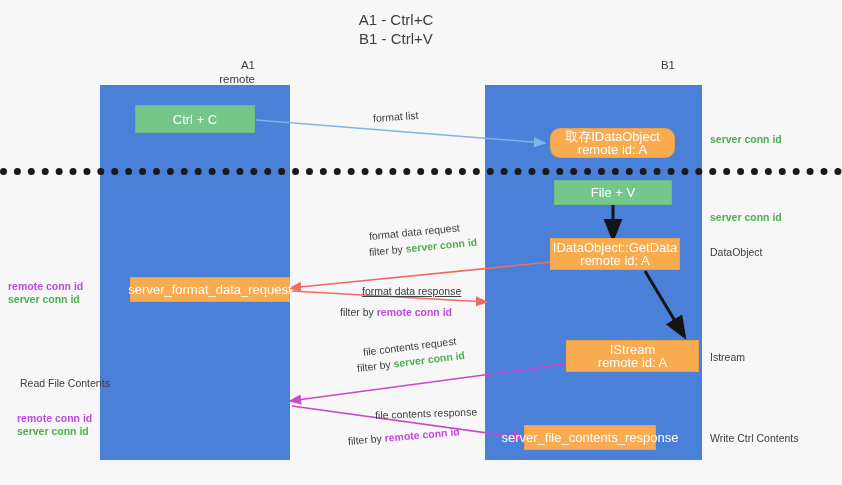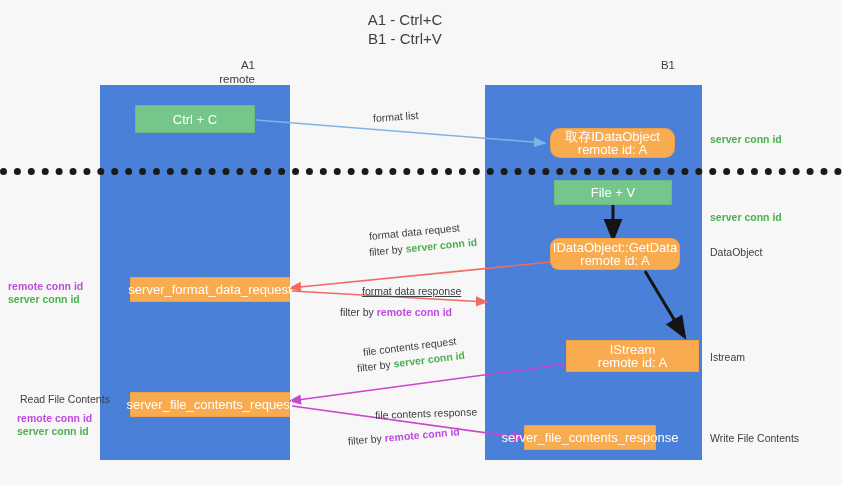--- a/index.html
+++ b/index.html
@@ -8,21 +8,21 @@
     background:#f7f7f7;
     font-family:"Liberation Sans","DejaVu Sans",sans-serif;
     position:relative;
     overflow:hidden;
     color:#3c4043;
   }
   #stage{position:absolute;left:0;top:0;width:842px;height:485px;}
 
   
   .title{
-    position:absolute;left:16px;top:10px;width:778px;
+    position:absolute;left:7px;top:10px;width:778px;
     text-align:center;font-size:15px;line-height:19px;color:#3c4043;
   }
 
   
   .colhead{
     position:absolute;text-align:right;font-size:11.5px;line-height:14px;color:#3c4043;
   }
 
   
   .lane{position:absolute;background:#4a80d8;}
@@ -114,38 +114,35 @@
 
   <div class="box orange" style="left:550px;top:128px;width:125px;height:30px;border-radius:10px;">
     <span class="l1">取存IDataObject</span>
     <span class="l2">remote id: A</span>
   </div>
 
   <div class="box green" style="left:554px;top:180px;width:118px;height:25px;">
     <span class="l1">File + V</span>
   </div>
 
-  <div class="box orange" style="left:550px;top:238px;width:130px;height:32px;border-radius:9px;">
+  <div class="box orange" style="left:550px;top:238px;width:130px;height:32px;">
     <span class="l1">IDataObject::GetData</span>
     <span class="l2">remote id: A</span>
   </div>
 
   <div class="box orange" style="left:130px;top:277px;width:160px;height:25px;">
     <span class="l1">server_format_data_request</span>
   </div>
 
 
   <div class="box orange" style="left:566px;top:340px;width:133px;height:32px;">
     <span class="l1">IStream</span>
     <span class="l2">remote id: A</span>
   </div>
 
-  <div class="box orange" style="left:130px;top:392px;width:160px;height:25px;">
-    <span class="l1">server_file_contents_request</span>
-  </div>
 
   <div class="box orange" style="left:524px;top:425px;width:132px;height:25px;">
     <span class="l1">server_file_contents_response</span>
   </div>
 
   <div class="txt dark" style="left:373px;top:111px;transform:rotate(-4deg);transform-origin:left center;">format list</div>
 
   <div class="txt dark" style="left:369px;top:229px;transform:rotate(-5.5deg);transform-origin:left center;">format data request</div>
   <div class="txt" style="left:369px;top:245px;transform:rotate(-5.5deg);transform-origin:left center;">
     <span class="dark">filter by </span><span class="green-t">server conn id</span>
@@ -163,22 +160,22 @@
 
   <div class="txt dark" style="left:375px;top:408px;transform:rotate(-2deg);transform-origin:left center;">file contents response</div>
   <div class="txt" style="left:348px;top:434px;transform:rotate(-5deg);transform-origin:left center;">
     <span class="dark">filter by </span><span class="purple-t">remote conn id</span>
   </div>
 
   <div class="conn green-t" style="left:710px;top:132px;">server conn id</div>
   <div class="conn green-t" style="left:710px;top:210px;">server conn id</div>
   <div class="txt dark" style="left:710px;top:245px;">DataObject</div>
   <div class="txt dark" style="left:710px;top:350px;">Istream</div>
-  <div class="txt dark" style="left:710px;top:431px;">Write File Contents</div>
+  <div class="txt dark" style="left:710px;top:431px;">Write Ctrl Contents</div>
 
   <div class="conn purple-t" style="left:8px;top:279px;">remote conn id</div>
   <div class="conn green-t" style="left:8px;top:292px;">server conn id</div>
 
-  <div class="txt dark" style="left:8px;top:392px;padding-left:12px;">Read File Contents</div>
+  <div class="txt dark" style="left:8px;top:376px;padding-left:12px;">Read File Contents</div>
   <div class="conn purple-t" style="left:17px;top:411px;">remote conn id</div>
   <div class="conn green-t" style="left:17px;top:424px;">server conn id</div>
 
 </div>
 
 </body></html>

